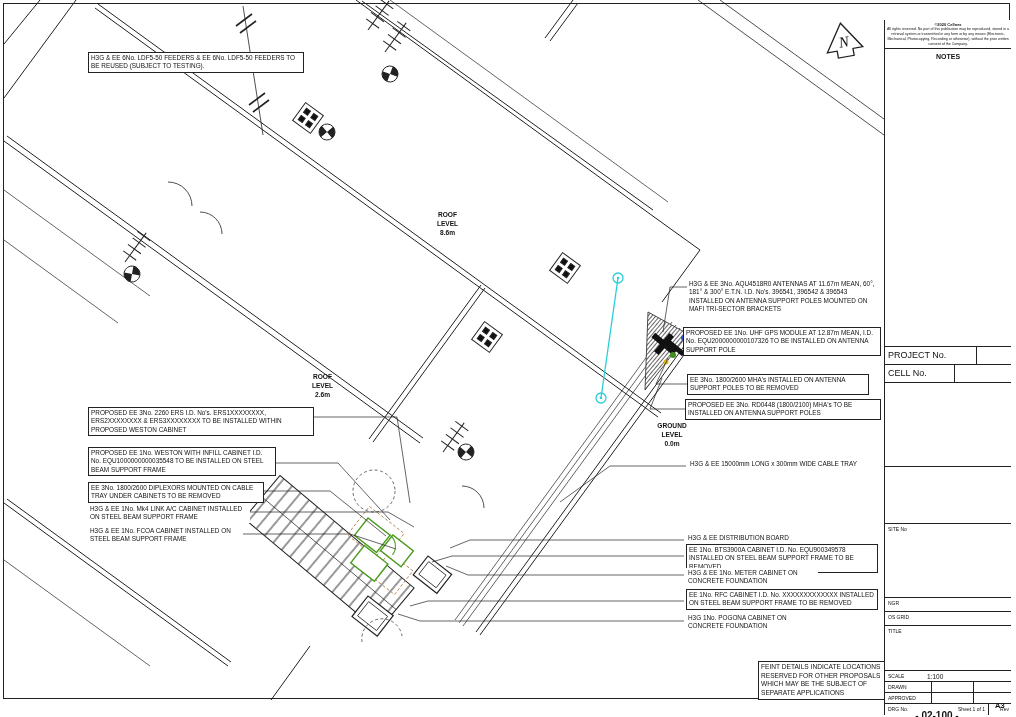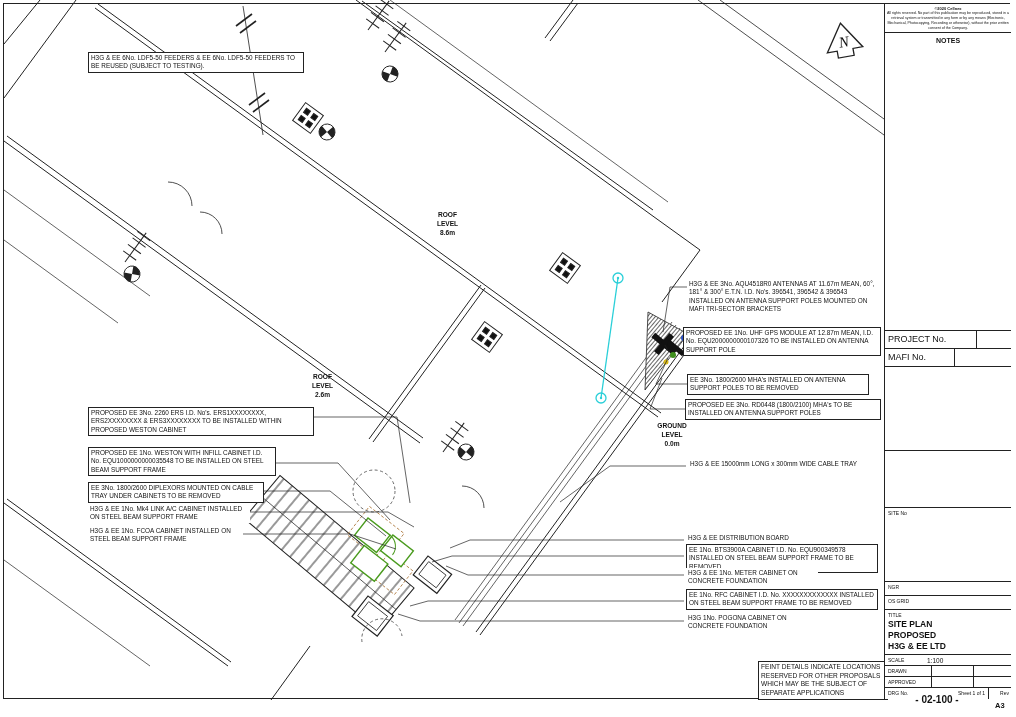--- a/index.html
+++ b/index.html
@@ -8,21 +8,21 @@
   .sheet-border{position:absolute;left:3px;top:3px;width:1007px;height:696px;
                 border:1.5px solid #222;box-sizing:border-box;}
   #drawing{position:absolute;left:0;top:0;}
   .ann{position:absolute;font-size:6.4px;line-height:1.32;background:#fff;
        padding:1px 2px;box-sizing:border-box;}
   .ann.boxed{border:1px solid #222;}
   .level-label{position:absolute;font-size:6.6px;font-weight:bold;text-align:center;
                line-height:1.4;}
   .level-label span{display:block;}
   
-  .tb{position:absolute;left:884px;top:4px;width:127px;height:695px;
+  .tb{position:absolute;left:884px;top:20px;width:127px;height:695px;
       border-left:1.5px solid #222;box-sizing:border-box;background:#fff;}
   .tb .row{position:absolute;left:0;width:100%;border-bottom:1px solid #222;box-sizing:border-box;}
   .cpy{font-size:3.6px;text-align:center;padding-top:2px;line-height:1.35;}
   .cpy .c1{font-weight:bold;font-size:4px;}
   .notes{font-size:7px;font-weight:bold;text-align:center;padding-top:4px;}
   .fieldrow{font-size:9px;}
   .fieldrow .lab{position:absolute;left:0;top:0;bottom:0;border-right:1px solid #222;
                  padding:3px 0 0 3px;box-sizing:border-box;}
   .tinylab{font-size:5px;padding:1.5px 0 0 3px;}
   .titlelines{font-size:8.5px;font-weight:bold;line-height:1.3;padding:1px 0 0 3px;}
@@ -296,40 +296,35 @@
     <div class="c1">©2020 Cellnex</div>
     <div>All rights reserved. No part of this publication may be reproduced, stored in a retrieval system or transmitted in any form or by any means (Electronic, Mechanical, Photocopying, Recording or otherwise), without the prior written consent of the Company.</div>
   </div>
   <div class="row notes" style="top:29px;height:298px;">
     <span>NOTES</span>
   </div>
   <div class="row fieldrow" style="top:327px;height:18px;">
     <span class="lab" style="width:92px;">PROJECT No.</span>
   </div>
   <div class="row fieldrow" style="top:345px;height:18px;">
-    <span class="lab" style="width:70px;">MAFI No.</span>
+    <span class="lab" style="width:70px;">CELL No.</span>
   </div>
   <div class="row" style="top:363px;height:84px;"></div>
   <div class="row" style="top:447px;height:57px;"></div>
   <div class="row tinylab" style="top:504px;height:74px;">
     <span>SITE No</span>
   </div>
   <div class="row tinylab" style="top:578px;height:14px;">
     <span>NGR</span>
   </div>
   <div class="row tinylab" style="top:592px;height:14px;">
     <span>OS GRID</span>
   </div>
   <div class="row" style="top:606px;height:45px;">
     <div class="tinylab">TITLE</div>
-    <div class="titlelines">
-      <div>SITE PLAN</div>
-      <div>PROPOSED</div>
-      <div>H3G &amp; EE LTD</div>
-    </div>
   </div>
   <div class="row tinylab" style="top:651px;height:11px;">
     <span>SCALE</span>
     <span class="scaleval">1:100</span>
   </div>
   <div class="row tinylab" style="top:662px;height:11px;">
     <span>DRAWN</span>
     <span class="vdiv" style="left:46px;"></span><span class="vdiv" style="left:88px;"></span>
   </div>
   <div class="row tinylab" style="top:673px;height:11px;">

